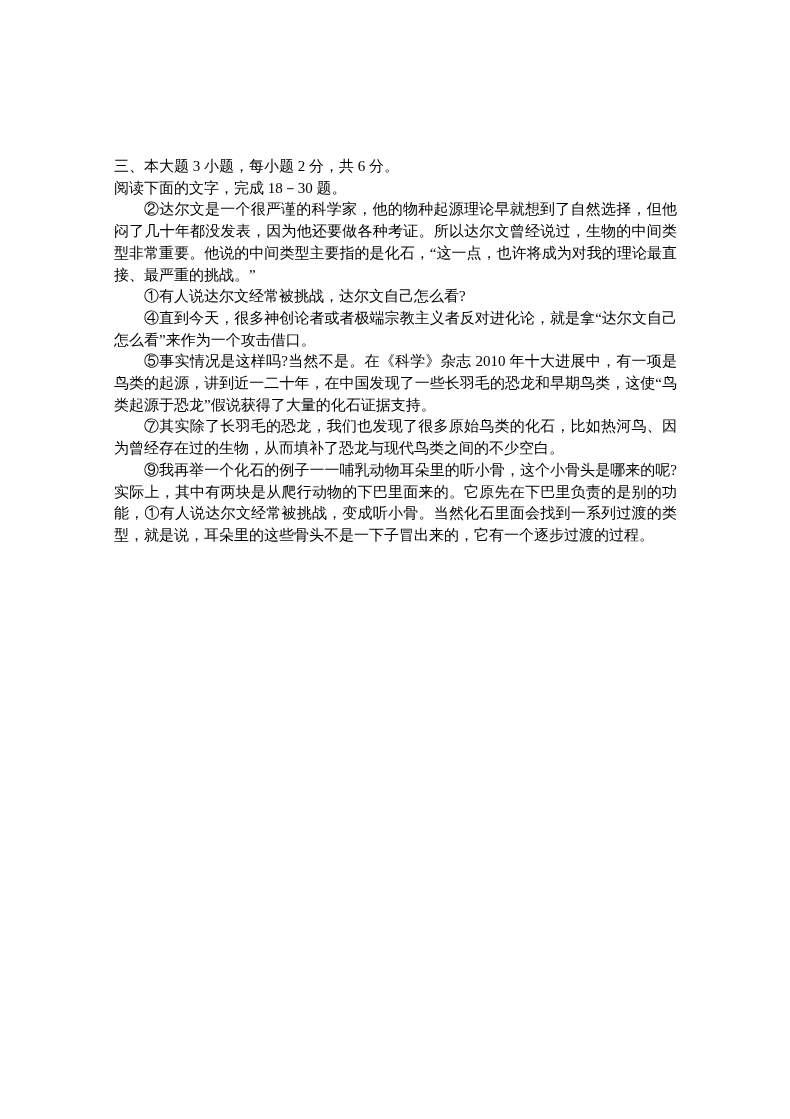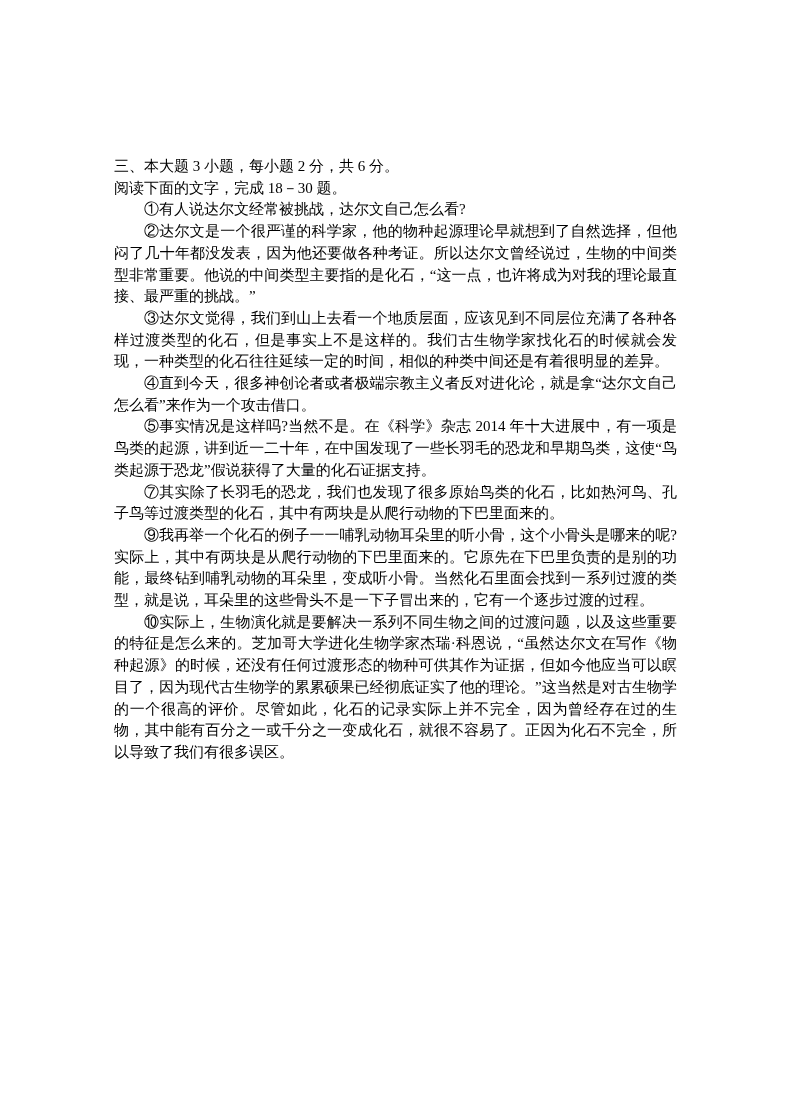--- a/index.html
+++ b/index.html
@@ -34,21 +34,19 @@
   .no-indent {
     text-indent: 0;
   }
 </style>
 </head>
 <body>
 
 <div class="page">
   <p class="no-indent">三、本大题 3 小题，每小题 2 分，共 6 分。</p>
   <p class="no-indent">阅读下面的文字，完成 18－30 题。</p>
+  <p class="para">②达尔文是一个很严谨的科学家，他的物种起源理论早就想到了自然选择，但他闷了几十年都没发表，因为他还要做各种考证。所以达尔文曾经说过，生物的中间类型非常重要。他说的中间类型主要指的是化石，“这一点，也许将成为对我的理论最直接、最严重的挑战。”</p>
   <p class="para">①有人说达尔文经常被挑战，达尔文自己怎么看?</p>
-  <p class="para">②达尔文是一个很严谨的科学家，他的物种起源理论早就想到了自然选择，但他闷了几十年都没发表，因为他还要做各种考证。所以达尔文曾经说过，生物的中间类型非常重要。他说的中间类型主要指的是化石，“这一点，也许将成为对我的理论最直接、最严重的挑战。”</p>
-  <p class="para">③达尔文觉得，我们到山上去看一个地质层面，应该见到不同层位充满了各种各样过渡类型的化石，但是事实上不是这样的。我们古生物学家找化石的时候就会发现，一种类型的化石往往延续一定的时间，相似的种类中间还是有着很明显的差异。</p>
   <p class="para">④直到今天，很多神创论者或者极端宗教主义者反对进化论，就是拿“达尔文自己怎么看”来作为一个攻击借口。</p>
-  <p class="para">⑤事实情况是这样吗?当然不是。在《科学》杂志 2014 年十大进展中，有一项是鸟类的起源，讲到近一二十年，在中国发现了一些长羽毛的恐龙和早期鸟类，这使“鸟类起源于恐龙”假说获得了大量的化石证据支持。</p>
-  <p class="para">⑦其实除了长羽毛的恐龙，我们也发现了很多原始鸟类的化石，比如热河鸟、孔子鸟等过渡类型的化石，其中有两块是从爬行动物的下巴里面来的。</p>
-  <p class="para">⑨我再举一个化石的例子一一哺乳动物耳朵里的听小骨，这个小骨头是哪来的呢?实际上，其中有两块是从爬行动物的下巴里面来的。它原先在下巴里负责的是别的功能，最终钻到哺乳动物的耳朵里，变成听小骨。当然化石里面会找到一系列过渡的类型，就是说，耳朵里的这些骨头不是一下子冒出来的，它有一个逐步过渡的过程。</p>
-  <p class="para">⑩实际上，生物演化就是要解决一系列不同生物之间的过渡问题，以及这些重要的特征是怎么来的。芝加哥大学进化生物学家杰瑞·科恩说，“虽然达尔文在写作《物种起源》的时候，还没有任何过渡形态的物种可供其作为证据，但如今他应当可以瞑目了，因为现代古生物学的累累硕果已经彻底证实了他的理论。”这当然是对古生物学的一个很高的评价。尽管如此，化石的记录实际上并不完全，因为曾经存在过的生物，其中能有百分之一或千分之一变成化石，就很不容易了。正因为化石不完全，所以导致了我们有很多误区。</p>
+  <p class="para">⑤事实情况是这样吗?当然不是。在《科学》杂志 2010 年十大进展中，有一项是鸟类的起源，讲到近一二十年，在中国发现了一些长羽毛的恐龙和早期鸟类，这使“鸟类起源于恐龙”假说获得了大量的化石证据支持。</p>
+  <p class="para">⑦其实除了长羽毛的恐龙，我们也发现了很多原始鸟类的化石，比如热河鸟、因为曾经存在过的生物，从而填补了恐龙与现代鸟类之间的不少空白。</p>
+  <p class="para">⑨我再举一个化石的例子一一哺乳动物耳朵里的听小骨，这个小骨头是哪来的呢?实际上，其中有两块是从爬行动物的下巴里面来的。它原先在下巴里负责的是别的功能，①有人说达尔文经常被挑战，变成听小骨。当然化石里面会找到一系列过渡的类型，就是说，耳朵里的这些骨头不是一下子冒出来的，它有一个逐步过渡的过程。</p>
 </div>
 
 </body></html>

